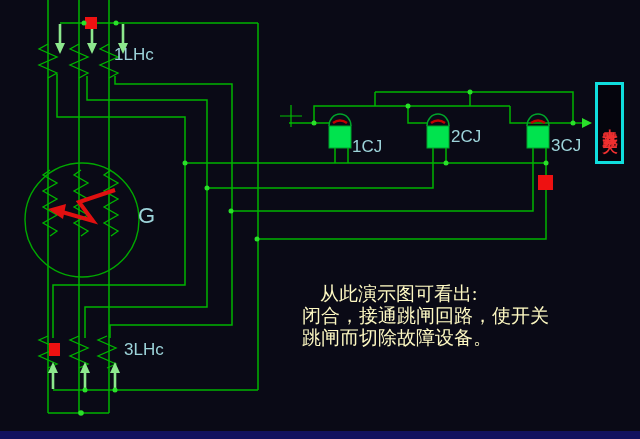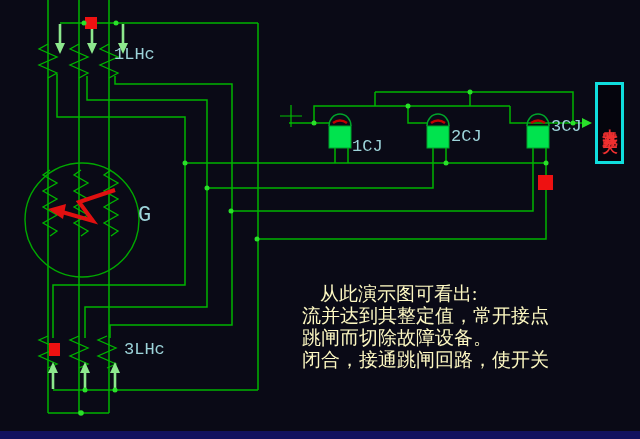--- a/index.html
+++ b/index.html
@@ -4,21 +4,21 @@
 <style>
   html,body{margin:0;padding:0;background:#000;}
   .stage{
     position:relative;width:640px;height:439px;overflow:hidden;
     background:#0a0a16;
     font-family:"Liberation Serif", serif;
   }
   .stage svg{position:absolute;left:0;top:0;}
   .lbl{
     position:absolute;color:#9dd4da;white-space:nowrap;
-    font-family:Liberation Mono, monospace;line-height:1;
+    font-family:Liberation Sans, sans-serif;line-height:1;
   }
   .lbl-ct{font-size:17px;}
   .lbl-g{font-size:22px;}
   .lbl-relay{font-size:17px;}
   .tripbox{
     position:absolute;left:595px;top:82px;width:23px;height:76px;
     border:3px solid #10dede;background:#05050d;
     display:flex;align-items:center;justify-content:center;
   }
   .tripbox span{
@@ -158,27 +158,26 @@
       <path d="M115,190 L79,202 L93,221 L62,212" stroke="#e01010" stroke-width="4" fill="none"></path>
       <polygon points="48,209 66,204 63,219" fill="#e01010"></polygon>
     </g>
   </svg>
 
   <div class="lbl lbl-ct" style="left:114px;top:46px;">1LHc</div>
   <div class="lbl lbl-ct" style="left:124px;top:341px;text-align:right;">3LHc</div>
   <div class="lbl lbl-g" style="left:138px;top:205px;">G</div>
   <div class="lbl lbl-relay" style="left:352px;top:128px;margin-top:10px;">1CJ</div>
   <div class="lbl lbl-relay" style="left:451px;top:128px;">2CJ</div>
-  <div class="lbl lbl-relay" style="left:551px;top:118px;">3CJ</div>
+  <div class="lbl lbl-relay" style="left:551px;top:137px;">3CJ</div>
 
   <div class="tripbox">
     <span>去跳开关</span>
   </div>
 
   <div class="para">
     <div class="pline first">从此演示图可看出:</div>
-    <div class="pline">流并达到其整定值，常开接点</div>
+    <div class="pline">闭合，接通跳闸回路，使开关</div>
     <div class="pline">跳闸而切除故障设备。</div>
-    <div class="pline">闭合，接通跳闸回路，使开关</div>
   </div>
 
   <div class="taskbar"></div>
 </div>
 
 </body></html>

